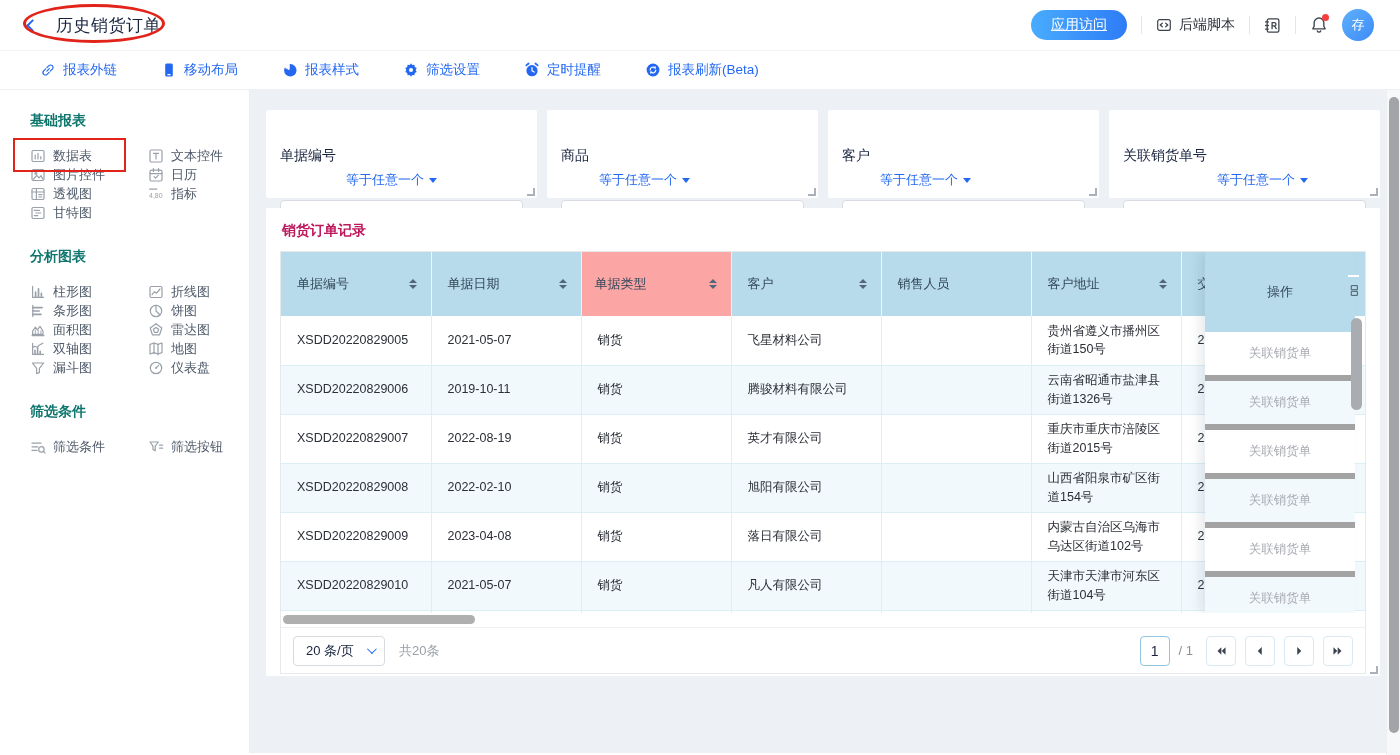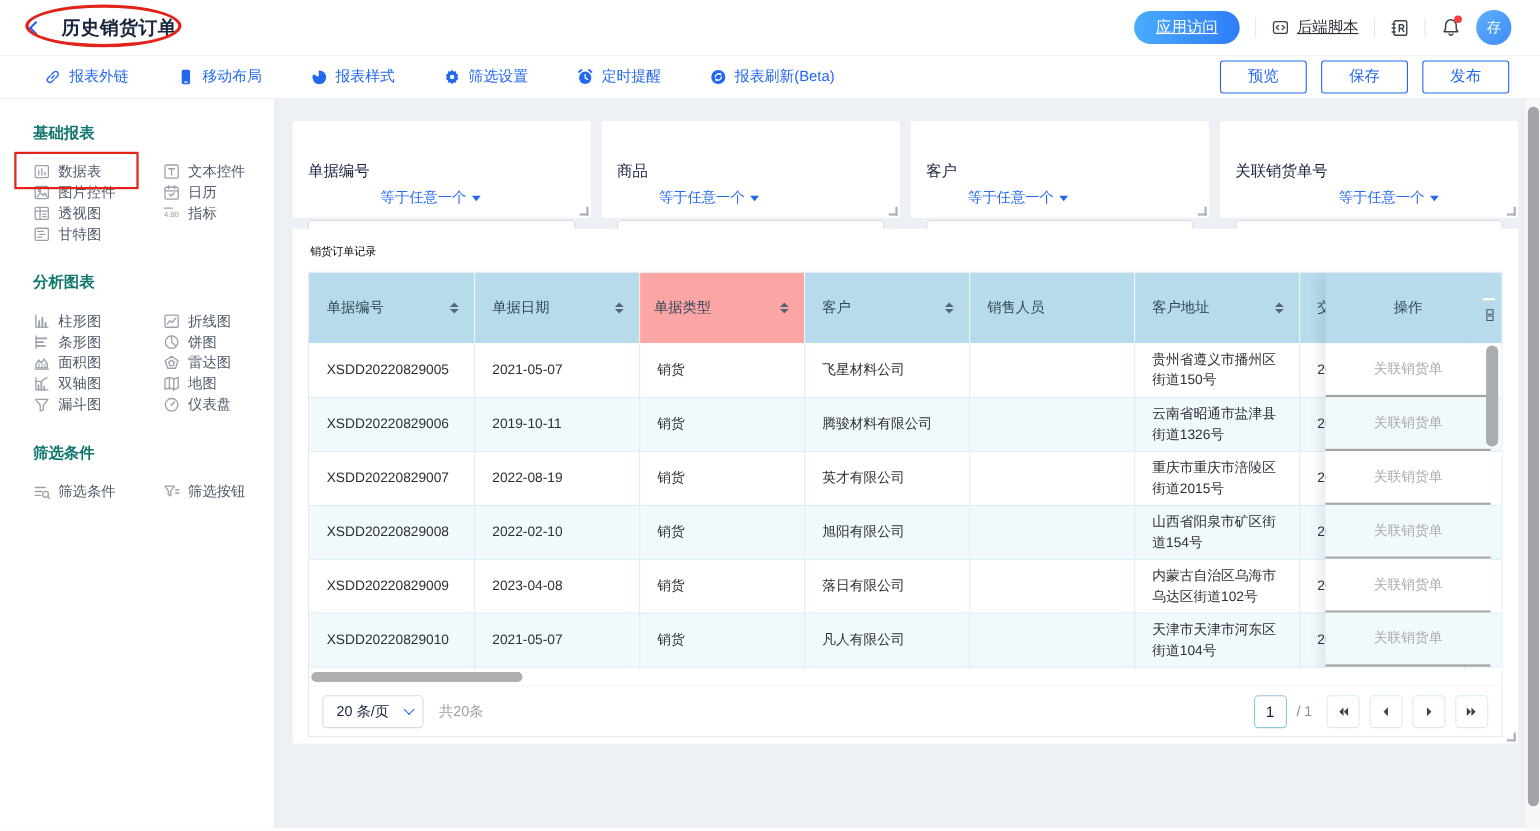--- a/index.html
+++ b/index.html
@@ -5,26 +5,26 @@
   * { margin:0; padding:0; box-sizing:border-box; }
   html,body { background:#fff; }
   body { font-family:"Liberation Sans","DejaVu Sans",sans-serif; }
   .app { position:relative; width:1400px; height:755px; overflow:hidden; background:#fff; color:#1d2433; }
 
   
   .topbar { height:50px; display:flex; align-items:center; justify-content:space-between; padding:0 26px 0 20px; background:#fff; }
   .tb-left { display:flex; align-items:center; }
   .back { width:20px; height:20px; display:flex; align-items:center; justify-content:center; cursor:pointer; }
   .chev-left { width:9px; height:9px; border-left:2.2px solid #2468F2; border-bottom:2.2px solid #2468F2; transform:rotate(45deg); margin-left:4px; }
-  .title { font-size:17px; font-weight:bold; color:#17233d; margin-left:16px; letter-spacing:.5px; }
+  .title { font-size:17px; font-weight:normal; color:#17233d; margin-left:16px; letter-spacing:.5px; }
   .tb-right { display:flex; align-items:center; gap:14px; }
   .pill { border:none; height:30px; padding:0 20px; border-radius:16px; color:#fff; font-size:14px;
           background:linear-gradient(90deg,#49ACFE,#2E7CF6); cursor:pointer; font-family:inherit;text-decoration:underline; }
   .vdiv { width:1px; height:18px; background:#E4E6EA; }
-  .hbtn { display:flex; align-items:center; gap:7px; font-size:14px; color:#2a2f37; cursor:pointer;text-decoration:underline; }
+  .hbtn { display:flex; align-items:center; gap:7px; font-size:14px; color:#2a2f37; cursor:pointer; }
   .ic { display:inline-flex; color:#3c434c; }
   .bell { position:relative; display:inline-flex; color:#3c434c; cursor:pointer; }
   .bell .dot { position:absolute; top:-2px; right:-1px; width:7px; height:7px; border-radius:50%; background:#F53F3F; }
   .avatar { width:32px; height:32px; border-radius:50%; background:linear-gradient(135deg,#5FB0FB,#3E8BF7);
             color:#fff; font-size:13px; display:flex; align-items:center; justify-content:center; cursor:pointer; }
 
   
   .ribbon { height:40px; border-top:1px solid #F2F4F7; border-bottom:1px solid #EDEFF2;
             display:flex; align-items:center; justify-content:space-between; padding:0 28px 0 40px; background:#fff; }
   .ribbon-items { display:flex; align-items:center; gap:44px; }
@@ -52,42 +52,42 @@
   .f-label { font-size:14px; color:#17233d; }
   .f-op { display:flex; align-items:center; gap:5px; margin-left:10px; color:#2468F2; font-size:13px; cursor:pointer;margin-top:48px; }
   .caret { width:0; height:0; border-left:4.5px solid transparent; border-right:4.5px solid transparent; border-top:5.5px solid #2468F2; }
   .f-select { margin-top:11px; height:32px; border:1px solid #D8DCE2; border-radius:4px; background:#fff;
               display:flex; align-items:center; justify-content:flex-end; padding:0 12px; cursor:pointer; }
   .rz { position:absolute; right:2px; bottom:2px; width:8px; height:8px;
         border-right:2px solid #ABB1BA; border-bottom:2px solid #ABB1BA; }
 
   
   .table-card { background:#fff; border-radius:2px; padding:12px 14px 14px 14px; position:relative; height:468px; }
-  .tc-title { font-size:10px; font-weight:normal; color:#000000; margin:2px 0 11px 2px; }
+  .tc-title { font-size:14px; font-weight:bold; color:#be185d; margin:2px 0 11px 2px; }
   .widget { border:1px solid #E5E9ED; position:relative; }
   .tbl-viewport { position:relative; overflow:hidden; height:361px; }
   table.grid { table-layout:fixed; border-collapse:collapse; width:1400px; }
   table.grid th { height:64px; background:#B7DBEA; font-weight:normal; font-size:13px; color:#33475a; text-align:left;
                   padding:0 8px 0 16px; border-right:1px solid rgba(255,255,255,.75); }
   .th-inner { display:flex; align-items:center; justify-content:space-between; }
   .sort { display:inline-flex; flex-direction:column; gap:2.5px; margin-right:6px; }
   .sort i { display:block; width:0; height:0; border-left:4px solid transparent; border-right:4px solid transparent; }
   .sort .up { border-bottom:4.5px solid #54667a; }
   .sort .dn { border-top:4.5px solid #54667a; }
   table.grid td { height:49px; font-size:12.5px; color:#2b2f36; padding:4px 12px 4px 16px;
                   border-right:1px solid #DCEEF6; border-bottom:1px solid #DCEEF6; background:#fff; line-height:1.45; }
   tr.alt td { background:#F2F9FC; }
 
   
   .pinned { position:absolute; top:0; right:10px; width:150px; height:361px;
             box-shadow:-6px 0 10px rgba(40,70,100,.10); }
-  .pinned .ph { height:64px; background:#B7DBEA; display:flex; align-items:center; justify-content:center;
+  .pinned .ph { height:80px; background:#B7DBEA; display:flex; align-items:center; justify-content:center;
                 font-size:13px; color:#33475a; position:relative; }
   .pinned .pc { height:49px; display:flex; align-items:center; justify-content:center; font-size:12.5px;
-                color:#A9ACB2; background:#fff; border-bottom:2px solid #a3a3a3; cursor:pointer; }
+                color:#A9ACB2; background:#fff; border-bottom:6px solid #a3a3a3; cursor:pointer; }
   .pinned .pc.alt { background:#F2F9FC; }
   .ph-dash { position:absolute; top:23px; right:-4px; width:11px; height:2px; background:#fff; }
   .ph-colcfg { position:absolute; top:32px; right:-6px; color:#4a5664; }
 
   
   .vscroll { position:absolute; top:66px; right:3px; width:11px; height:292px; }
   .vscroll i { display:block; width:11px; height:92px; background:#A9ACB0; border-radius:6px; }
 
   
   .hscroll { height:14px; position:relative; background:#fff; }
@@ -216,25 +216,20 @@
             <svg viewBox="0 0 16 16" width="16" height="16" fill="none" stroke="currentColor" stroke-width="1.2" stroke-linecap="round" stroke-linejoin="round">
               <circle cx="8" cy="8" r="6.4" fill="currentColor" stroke="none"></circle>
               <path d="M5.2 8a2.9 2.9 0 0 1 5-2M10.8 8a2.9 2.9 0 0 1-5 2" stroke="#fff"></path>
               <path d="M10.6 3.9v2.3H8.3z" fill="#fff" stroke="none"></path>
               <path d="M5.4 12.1V9.8h2.3z" fill="#fff" stroke="none"></path>
             </svg>
           </span>
           <span>报表刷新(Beta)</span>
         </div>
       </div>
-    <div class="ribbon-btns">
-      <button class="obtn">预览</button>
-      <button class="obtn">保存</button>
-      <button class="obtn">发布</button>
-    </div>
   </nav>
 
   <div class="main-body">
     <aside class="sidebar" id="sidebar">
         <div class="side-section">
           <div class="side-title">基础报表</div>
           <div class="side-grid">
             <div class="side-item">
               <span class="ic">
                 <svg viewBox="0 0 16 16" width="16" height="16" fill="none" stroke="currentColor" stroke-width="1.2" stroke-linecap="round" stroke-linejoin="round">

